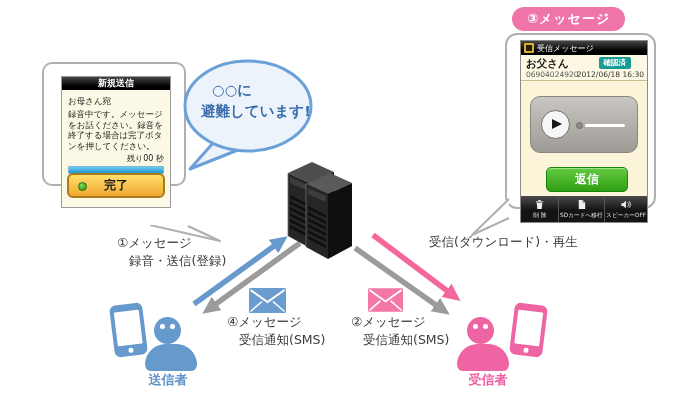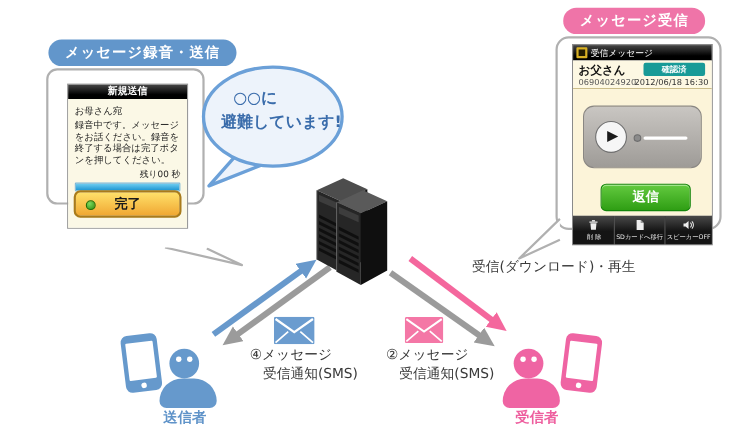--- a/index.html
+++ b/index.html
@@ -42,22 +42,22 @@
   #phone-right { left:505px; top:33px; width:151px; height:176px; background:#fff;
                  border:2px solid #b0b0b0; border-radius:12px; position:absolute; z-index:3; }
   #pr-screen { position:absolute; left:13px; top:5px; width:128px; height:183px;
                border:1px solid #8a8a8a; display:flex; flex-direction:column; }
   #pr-header { height:14px; background:linear-gradient(#464646,#000 70%); color:#fff; font-size:8px;
                display:flex; align-items:center; gap:3px; padding:0 3px; }
   #pr-app-icon { width:10px; height:10px; background:#241c00; border:2px solid #d8b023; border-radius:1px; }
   #pr-info { height:26px; background:#fdf8e3; border-bottom:1px solid #cbbd8a; position:relative; }
   #pr-name { position:absolute; left:5px; top:2px; font-size:10.5px; font-weight:bold; color:#111; }
   #pr-number { position:absolute; left:5px; top:15px; font-size:7.5px; color:#555; }
-  #pr-status { position:absolute; right:6px; top:2px; background:#189a97; color:#fff; font-size:7.5px;
-               font-weight:bold; padding:1px 17px; border-radius:2px; }
+  #pr-status { position:absolute; right:16px; top:2px; background:#189a97; color:#fff; font-size:7.5px;
+               font-weight:bold; padding:1px 5px; border-radius:2px; }
   #pr-datetime { position:absolute; right:3px; top:15px; font-size:7.5px; color:#333; }
   #pr-body { flex:1; background:#fcf4d9; position:relative; }
   #pr-player { position:absolute; left:9px; right:9px; top:15px; height:57px; border-radius:10px;
                background:linear-gradient(#c9c6c2,#9e9b97); border:1px solid #8a8783; }
   #pr-play { position:absolute; left:10px; top:13px; width:29px; height:29px; background:#f6f6f6;
              border:1px solid #6f6f6f; border-radius:50%; }
   #pr-play .tri { position:absolute; left:10px; top:8px; width:0; height:0;
                   border-left:10px solid #1a1a1a; border-top:5.5px solid transparent; border-bottom:5.5px solid transparent; }
   #pr-knob { position:absolute; left:45px; top:25px; width:7px; height:7px; border-radius:50%;
              background:#8b8b8b; border:1px solid #6d6d6d; }
@@ -156,21 +156,20 @@
       <polygon points="27,64 45,73 45,76 27,67"></polygon>
       <polygon points="27,70 45,79 45,82 27,73"></polygon>
       <polygon points="27,76 45,85 45,88 27,79"></polygon>
       <polygon points="27,82 45,91 45,94 27,85"></polygon>
       <polygon points="27,88 45,97 45,100 27,91"></polygon>
     </g>
     <line x1="25" y1="36" x2="25" y2="99" stroke="#6e6e6e" stroke-width="0.8"></line>
     <line x1="7" y1="25" x2="7" y2="88" stroke="#6e6e6e" stroke-width="0.8"></line>
   </svg>
 
-  <div id="badge-left" class="badge">メッセージ録音・送信</div>
 
   <div id="phone-left">
     <div id="pl-screen">
       <div id="pl-header">新規送信</div>
       <div id="pl-body">
         <div id="pl-recipient">お母さん宛</div>
         <div id="pl-instructions">録音中です。メッセージをお話ください。録音を終了する場合は完了ボタンを押してください。</div>
         <div id="pl-remaining">残り00 秒</div>
         <div id="pl-progress"></div>
         <div id="pl-done">
@@ -187,21 +186,21 @@
 
   <svg id="bubble-svg" class="abs" viewBox="0 0 136 118">
     <path d="M34,85 L10,112 L58,93 Z" fill="#edf3fb" stroke="#6ba0d8" stroke-width="3" stroke-linejoin="round"></path>
     <ellipse cx="68" cy="49" rx="63" ry="45" fill="#edf3fb" stroke="#6ba0d8" stroke-width="3"></ellipse>
   </svg>
   <div id="bubble-text" class="abs">
     <span class="l1">○○に</span>
     <span class="l2">避難しています!</span>
   </div>
 
-  <div id="badge-right" class="badge">メッセージ受信</div>
+  <div id="badge-right" class="badge">③メッセージ</div>
 
   <div id="phone-right">
     <div id="pr-screen">
       <div id="pr-header">
         <span id="pr-app-icon"></span>
         <span>受信メッセージ</span>
       </div>
       <div id="pr-info">
         <span id="pr-name">お父さん</span>
         <span id="pr-number">06904024920</span>
@@ -253,20 +252,24 @@
     <rect x="0" y="0" width="37" height="25" rx="1.5" fill="#6b9ccf"></rect>
     <path d="M1.5,2 L18.5,14 L35.5,2" stroke="#fff" stroke-width="2" fill="none"></path>
     <path d="M1.5,23.5 L13,13.5 M35.5,23.5 L24,13.5" stroke="#fff" stroke-width="1.6" fill="none"></path>
   </svg>
   <svg class="envelope" style="left:368px;top:288px;width:35px;height:24px" viewBox="0 0 37 25">
     <rect x="0" y="0" width="37" height="25" rx="1.5" fill="#f477a6"></rect>
     <path d="M1.5,2 L18.5,14 L35.5,2" stroke="#fff" stroke-width="2" fill="none"></path>
     <path d="M1.5,23.5 L13,13.5 M35.5,23.5 L24,13.5" stroke="#fff" stroke-width="1.6" fill="none"></path>
   </svg>
 
+  <div id="step1" class="step">
+    <span>①メッセージ</span>
+    <span class="l2">録音・送信(登録)</span>
+  </div>
   <div id="step3" class="step">
     <span class="l2">受信(ダウンロード)・再生</span>
   </div>
   <div id="step4" class="step">
     <span>④メッセージ</span>
     <span class="l2">受信通知(SMS)</span>
   </div>
   <div id="step2" class="step">
     <span>②メッセージ</span>
     <span class="l2">受信通知(SMS)</span>

